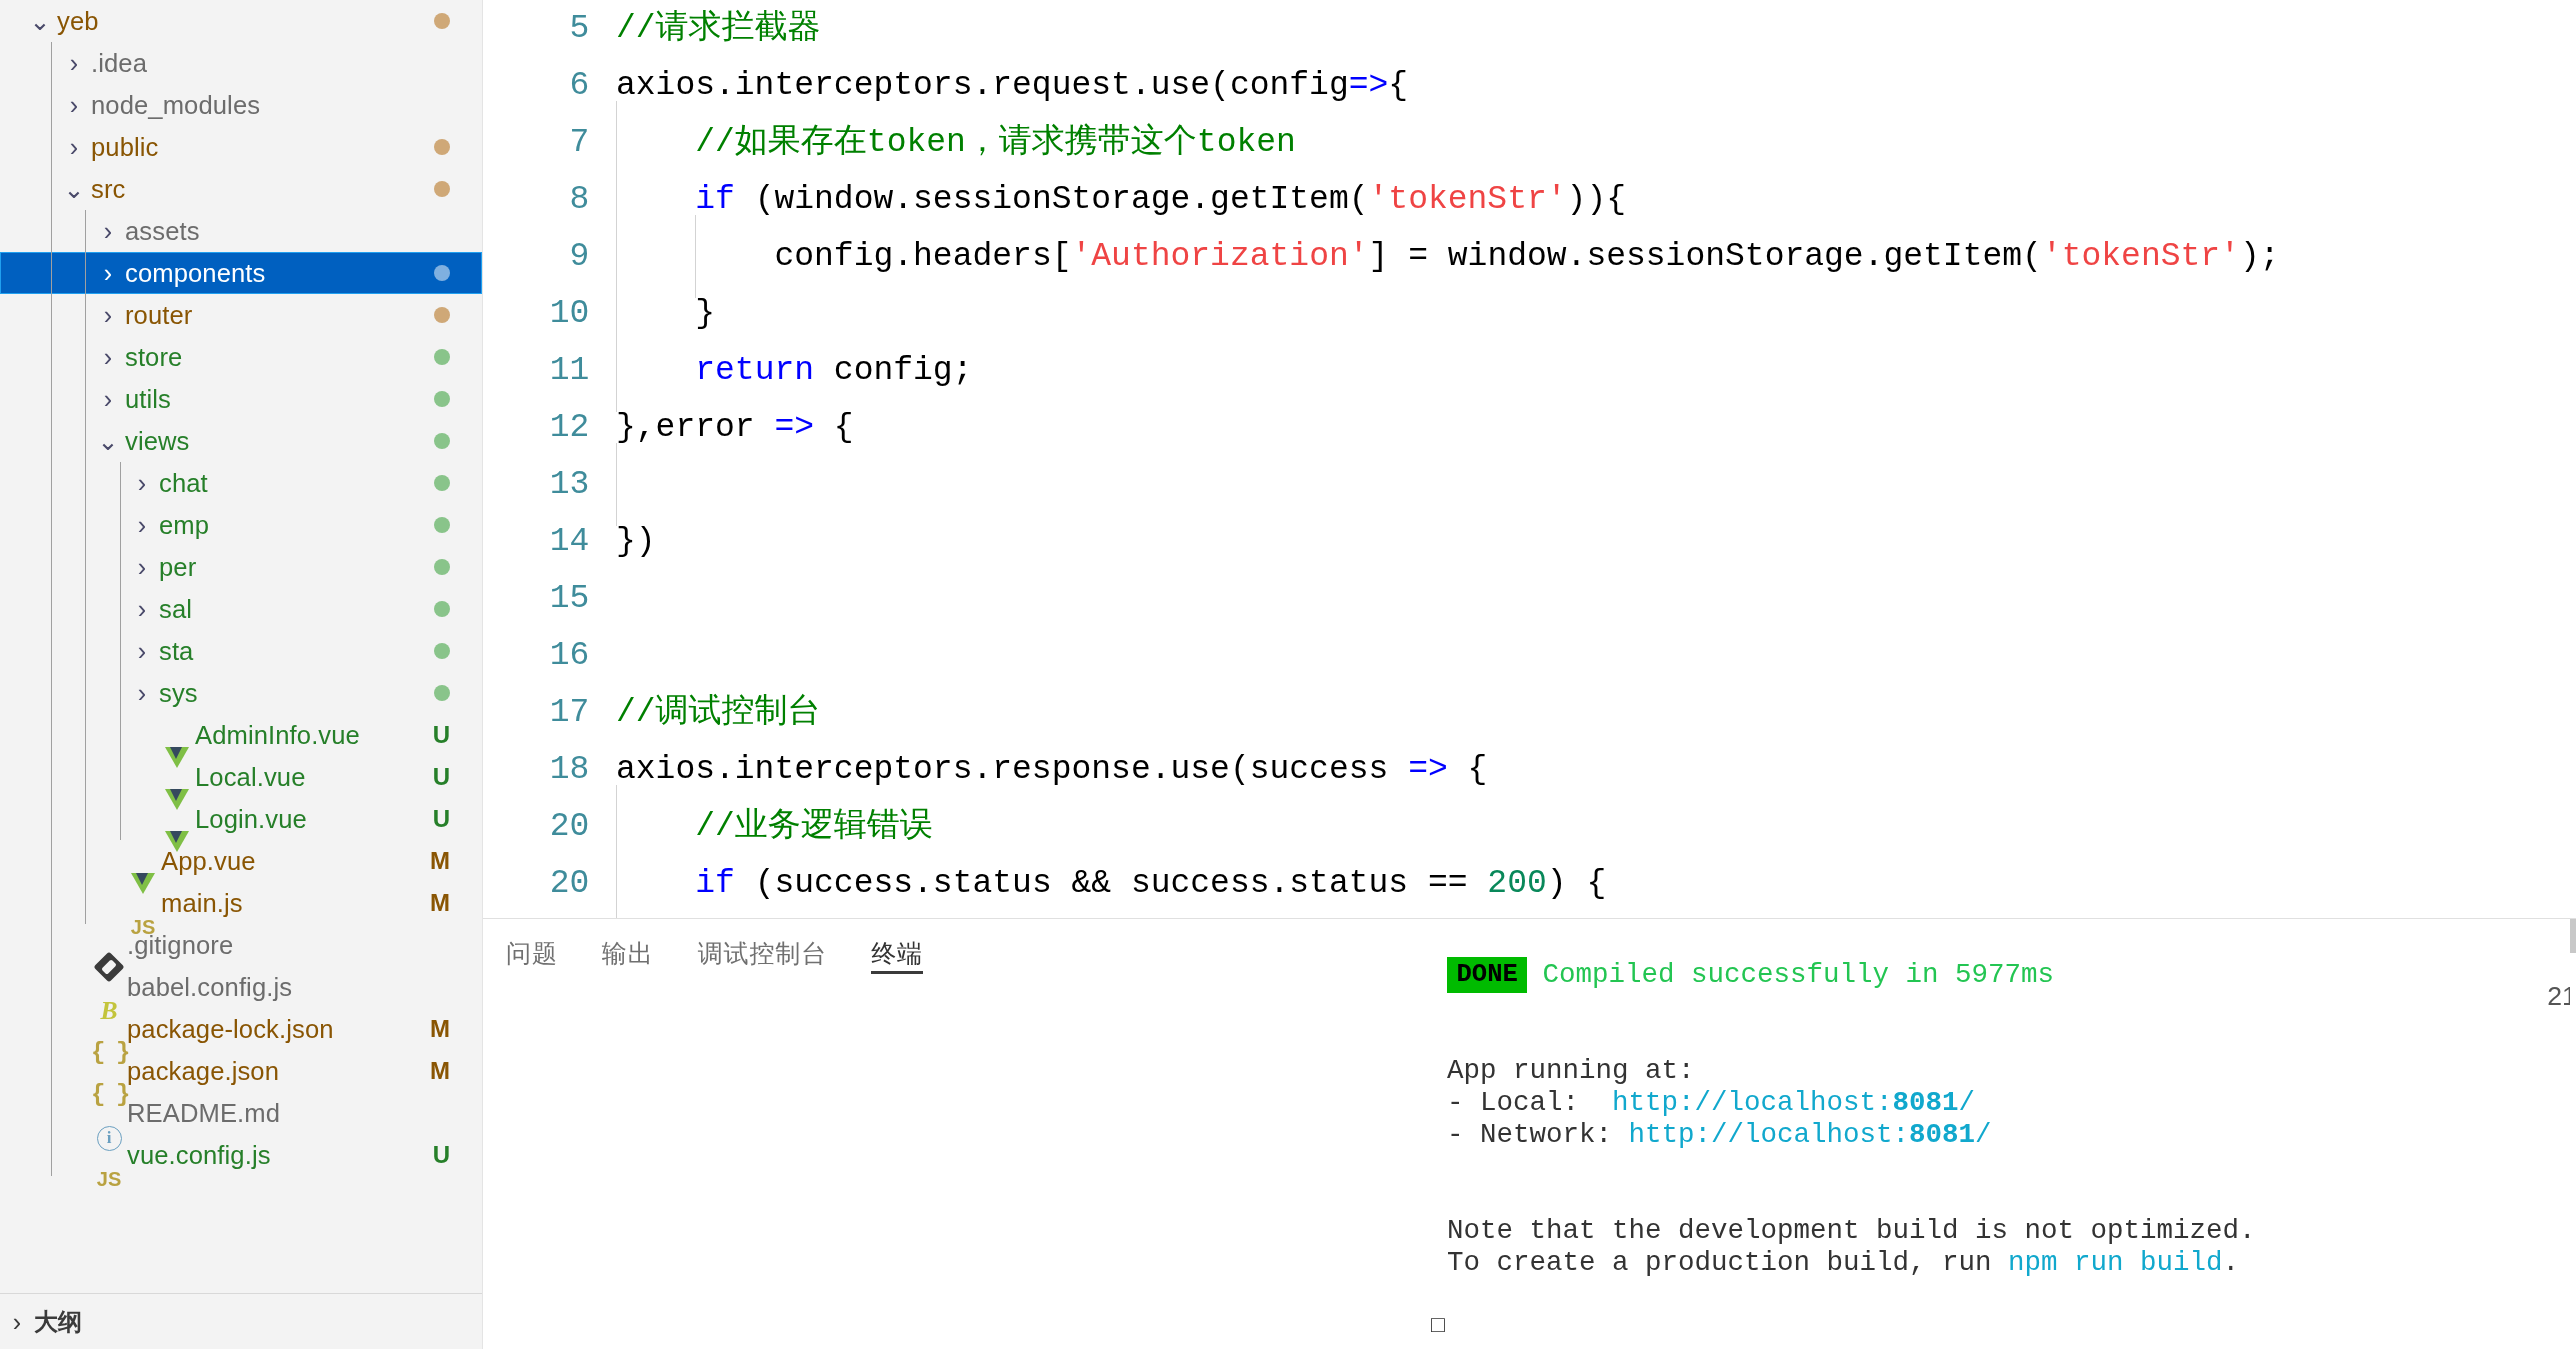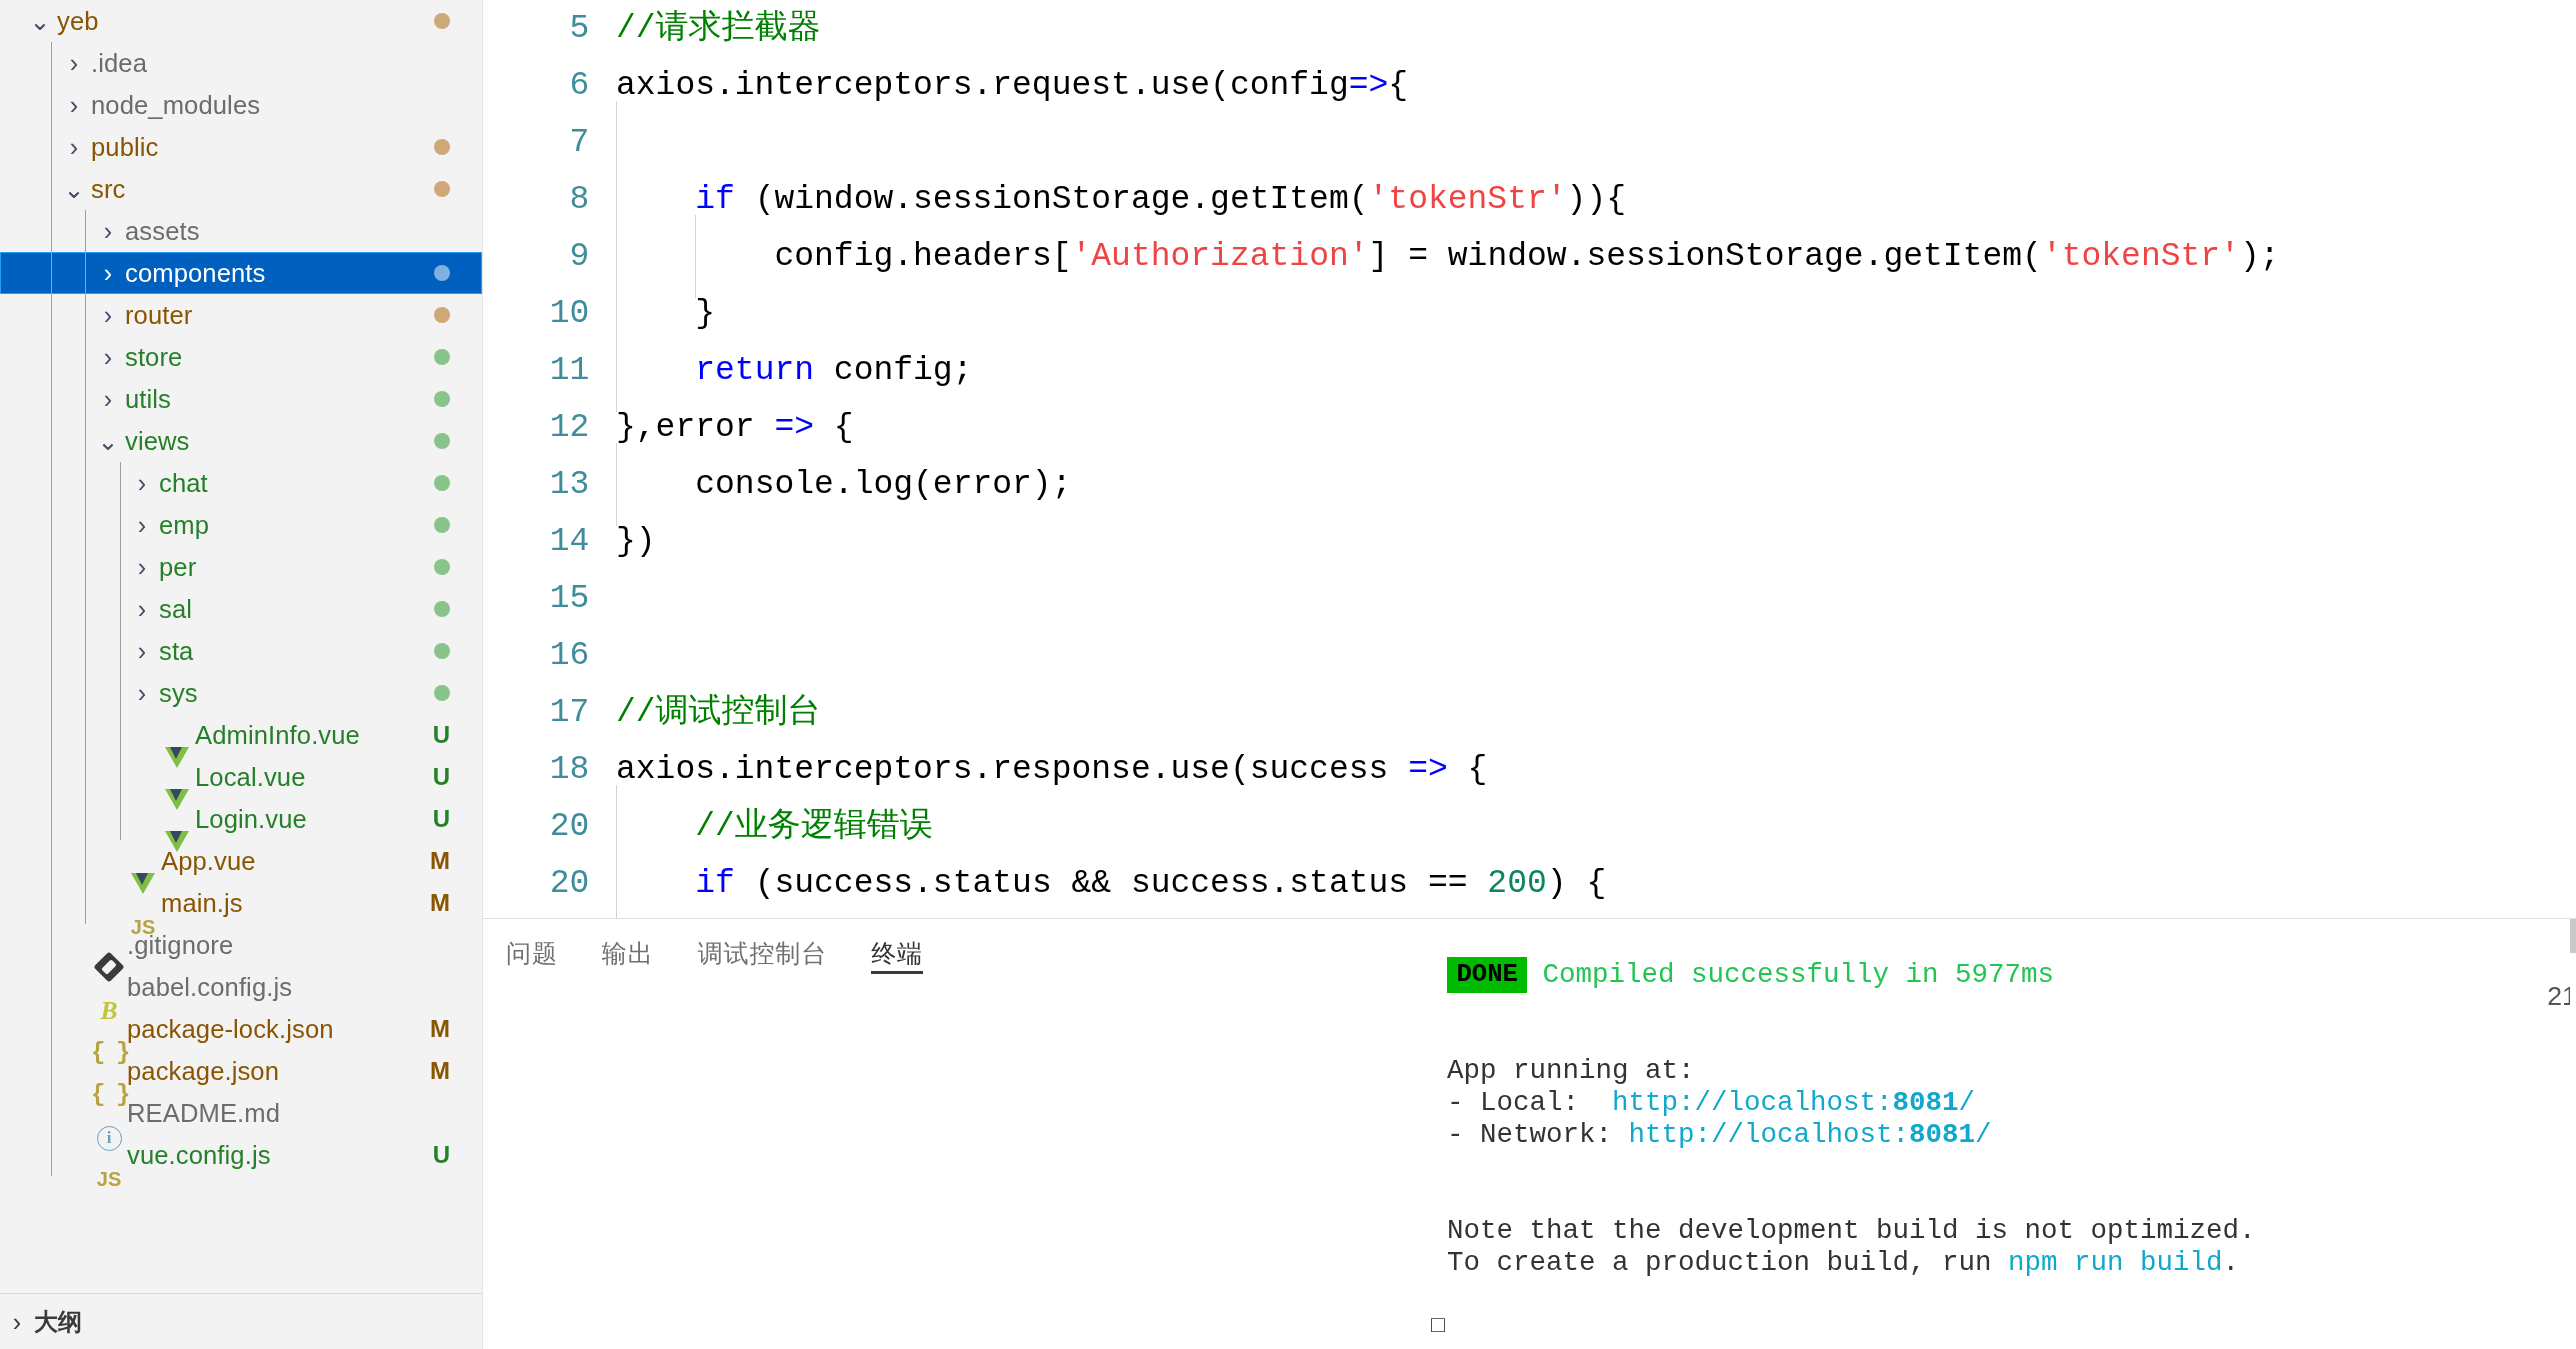--- a/index.html
+++ b/index.html
@@ -612,27 +612,27 @@
       <span class="twist">›</span>
       <span>大纲</span>
     </div>
   </div>
 
   <div id="main">
 
     <div id="editor">
         <div class="cline"><span class="gutter">5</span><span class="ctext"><span class="tok-cmt">//请求拦截器</span></span></div>
         <div class="cline"><span class="gutter">6</span><span class="ctext"><span class="tok-plain">axios.interceptors.request.use(config</span><span class="tok-op">=&gt;</span><span class="tok-plain">{</span></span></div>
-        <div class="cline"><span class="gutter">7</span><span class="ctext"><span class="ind">    </span></span></div>
+        <div class="cline"><span class="gutter">7</span><span class="ctext"><span class="ind">    </span><span class="tok-cmt">//如果存在token，请求携带这个token</span></span></div>
         <div class="cline"><span class="gutter">8</span><span class="ctext"><span class="ind">    </span><span class="tok-kw">if</span><span class="tok-plain"> (window.sessionStorage.getItem(</span><span class="tok-str">'tokenStr'</span><span class="tok-plain">)){</span></span></div>
         <div class="cline"><span class="gutter">9</span><span class="ctext"><span class="ind">    </span><span class="ind">    </span><span class="tok-plain">config.headers[</span><span class="tok-str">'Authorization'</span><span class="tok-plain">] = window.sessionStorage.getItem(</span><span class="tok-str">'tokenStr'</span><span class="tok-plain">);</span></span></div>
         <div class="cline"><span class="gutter">10</span><span class="ctext"><span class="ind">    </span><span class="tok-plain">}</span></span></div>
         <div class="cline"><span class="gutter">11</span><span class="ctext"><span class="ind">    </span><span class="tok-kw">return</span><span class="tok-plain"> config;</span></span></div>
         <div class="cline"><span class="gutter">12</span><span class="ctext"><span class="tok-plain">},error </span><span class="tok-op">=&gt;</span><span class="tok-plain"> {</span></span></div>
-        <div class="cline"><span class="gutter">13</span><span class="ctext"><span class="ind">    </span><span class="tok-plain">console.log(error);</span></span></div>
+        <div class="cline"><span class="gutter">13</span><span class="ctext"><span class="ind">    </span></span></div>
         <div class="cline"><span class="gutter">14</span><span class="ctext"><span class="tok-plain">})</span></span></div>
         <div class="cline"><span class="gutter">15</span><span class="ctext"></span></div>
         <div class="cline"><span class="gutter">16</span><span class="ctext"></span></div>
         <div class="cline"><span class="gutter">17</span><span class="ctext"><span class="tok-cmt">//调试控制台</span></span></div>
         <div class="cline"><span class="gutter">18</span><span class="ctext"><span class="tok-plain">axios.interceptors.response.use(success </span><span class="tok-op">=&gt;</span><span class="tok-plain"> {</span></span></div>
         <div class="cline"><span class="gutter">20</span><span class="ctext"><span class="ind">    </span><span class="tok-cmt">//业务逻辑错误</span></span></div>
         <div class="cline"><span class="gutter">20</span><span class="ctext"><span class="ind">    </span><span class="tok-kw">if</span><span class="tok-plain"> (success.status &amp;&amp; success.status == </span><span class="tok-num">200</span><span class="tok-plain">) {</span></span></div>
       </div>
 
     <div id="panel">

